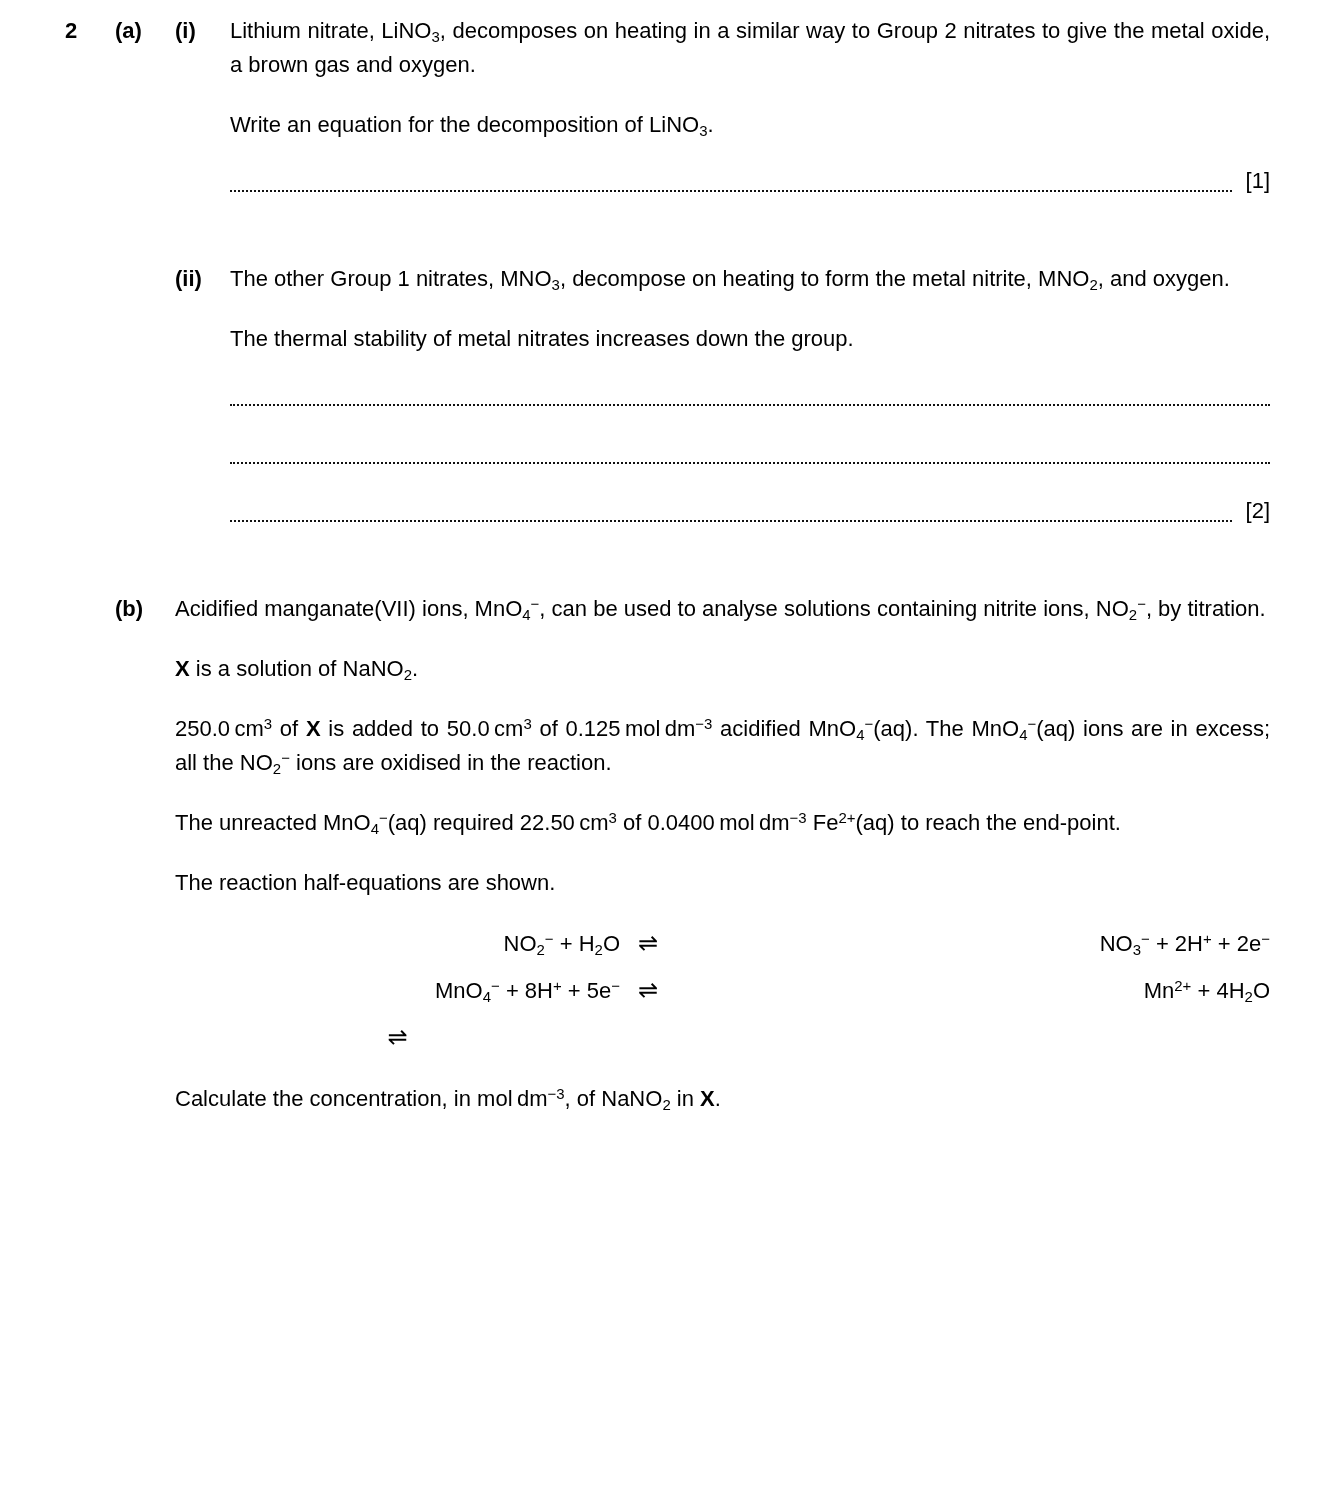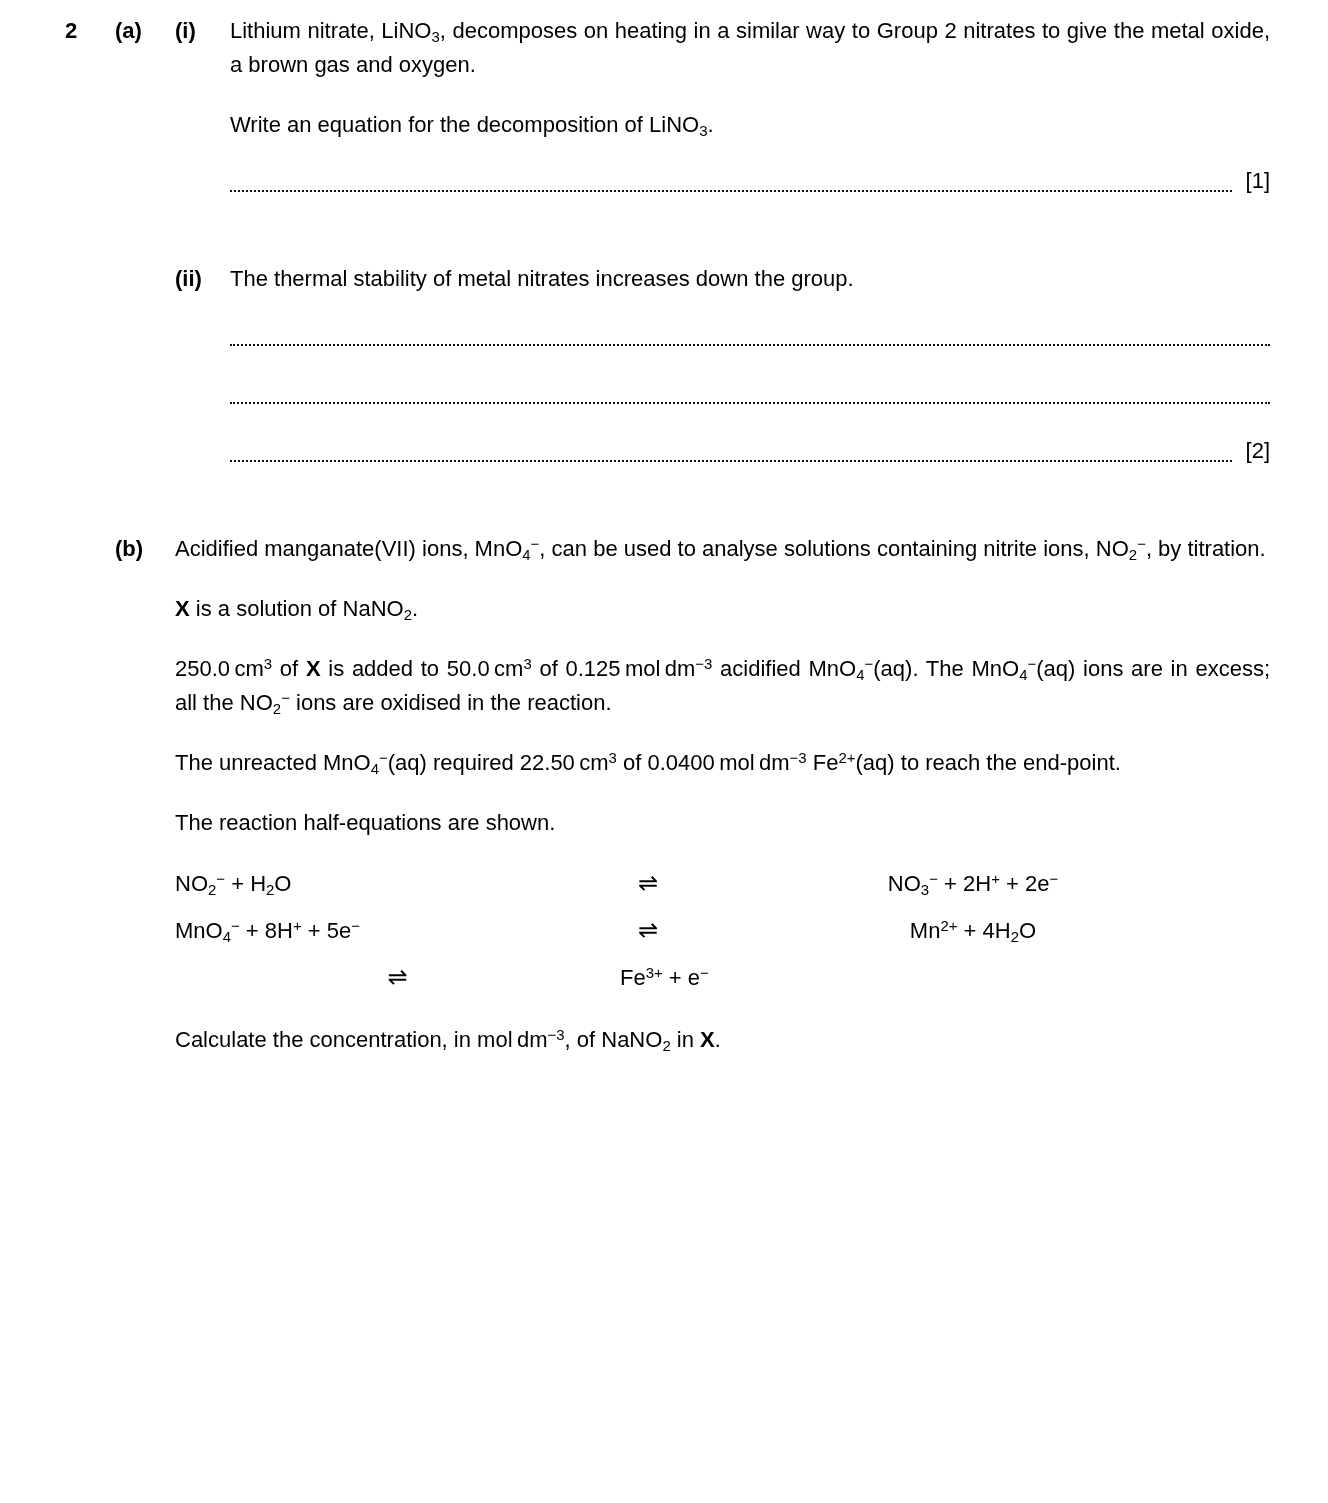--- a/index.html
+++ b/index.html
@@ -23,23 +23,23 @@
   .block { margin-bottom: 34px; }
   p.para { margin: 0 0 26px 0; }
   p.last { margin-bottom: 0; }
   .just { text-align: justify; }
   .answer-line { display: flex; align-items: flex-end; height: 30px; margin-bottom: 30px; }
   .answer-line.tight { margin-bottom: 28px; }
   .dots { flex: 1 1 auto; border-bottom: 2.5px dotted #111111; margin-bottom: 6px; }
   .marks { padding-left: 14px; white-space: nowrap; }
   .equations { margin: 4px 0 28px 0; }
   .eq-row { display: grid; grid-template-columns: 445px 56px 1fr; align-items: baseline; margin-bottom: 12px; }
-  .eq-lhs { text-align: left; white-space: nowrap; }
+  .eq-lhs { text-align: right; white-space: nowrap; }
   .eq-arrow { text-align: center; font-size: 24px; }
-  .eq-rhs { text-align: center; white-space: nowrap; }
+  .eq-rhs { text-align: right; white-space: nowrap; margin-left: 16px; }
   sub, sup { line-height: 0; font-size: 68%; }
   sub { vertical-align: -0.28em; }
   sup { vertical-align: 0.5em; }
   b { font-weight: 700; }
 </style>
 </head>
 <body>
 
 <div class="page">
 
@@ -55,20 +55,21 @@
         <span class="marks">[1]</span>
       </div>
     </div>
   </div>
 
   <div class="row block">
     <div class="qcol"></div>
     <div class="pcol"></div>
     <div class="scol">(ii)</div>
     <div class="content">
+      <p class="para just">The other Group 1 nitrates, MNO<sub>3</sub>, decompose on heating to form the metal nitrite, MNO<sub>2</sub>, and oxygen.</p>
       <p class="para">The thermal stability of metal nitrates increases down the group.</p>
       <div class="answer-line tight">
         <span class="dots"></span>
       </div>
       <div class="answer-line tight">
         <span class="dots"></span>
       </div>
       <div class="answer-line">
         <span class="dots"></span>
         <span class="marks">[2]</span>
@@ -92,21 +93,20 @@
           <span class="eq-arrow">⇌</span>
           <span class="eq-rhs">NO<sub>3</sub><sup>−</sup>  +  2H<sup>+</sup>  +  2e<sup>−</sup></span>
         </div>
         <div class="eq-row">
           <span class="eq-lhs">MnO<sub>4</sub><sup>−</sup>  +  8H<sup>+</sup>  +  5e<sup>−</sup></span>
           <span class="eq-arrow">⇌</span>
           <span class="eq-rhs">Mn<sup>2+</sup>  +  4H<sub>2</sub>O</span>
         </div>
         <div class="eq-row">
           <span class="eq-arrow">⇌</span>
-          <span class="eq-rhs">Fe<sup>3+</sup>  +  e<sup>−</sup></span>
         </div>
       </div>
 
       <p class="para last">Calculate the concentration, in mol dm<sup>−3</sup>, of NaNO<sub>2</sub> in <b>X</b>.</p>
     </div>
   </div>
 
 </div>
 
 </body></html>

